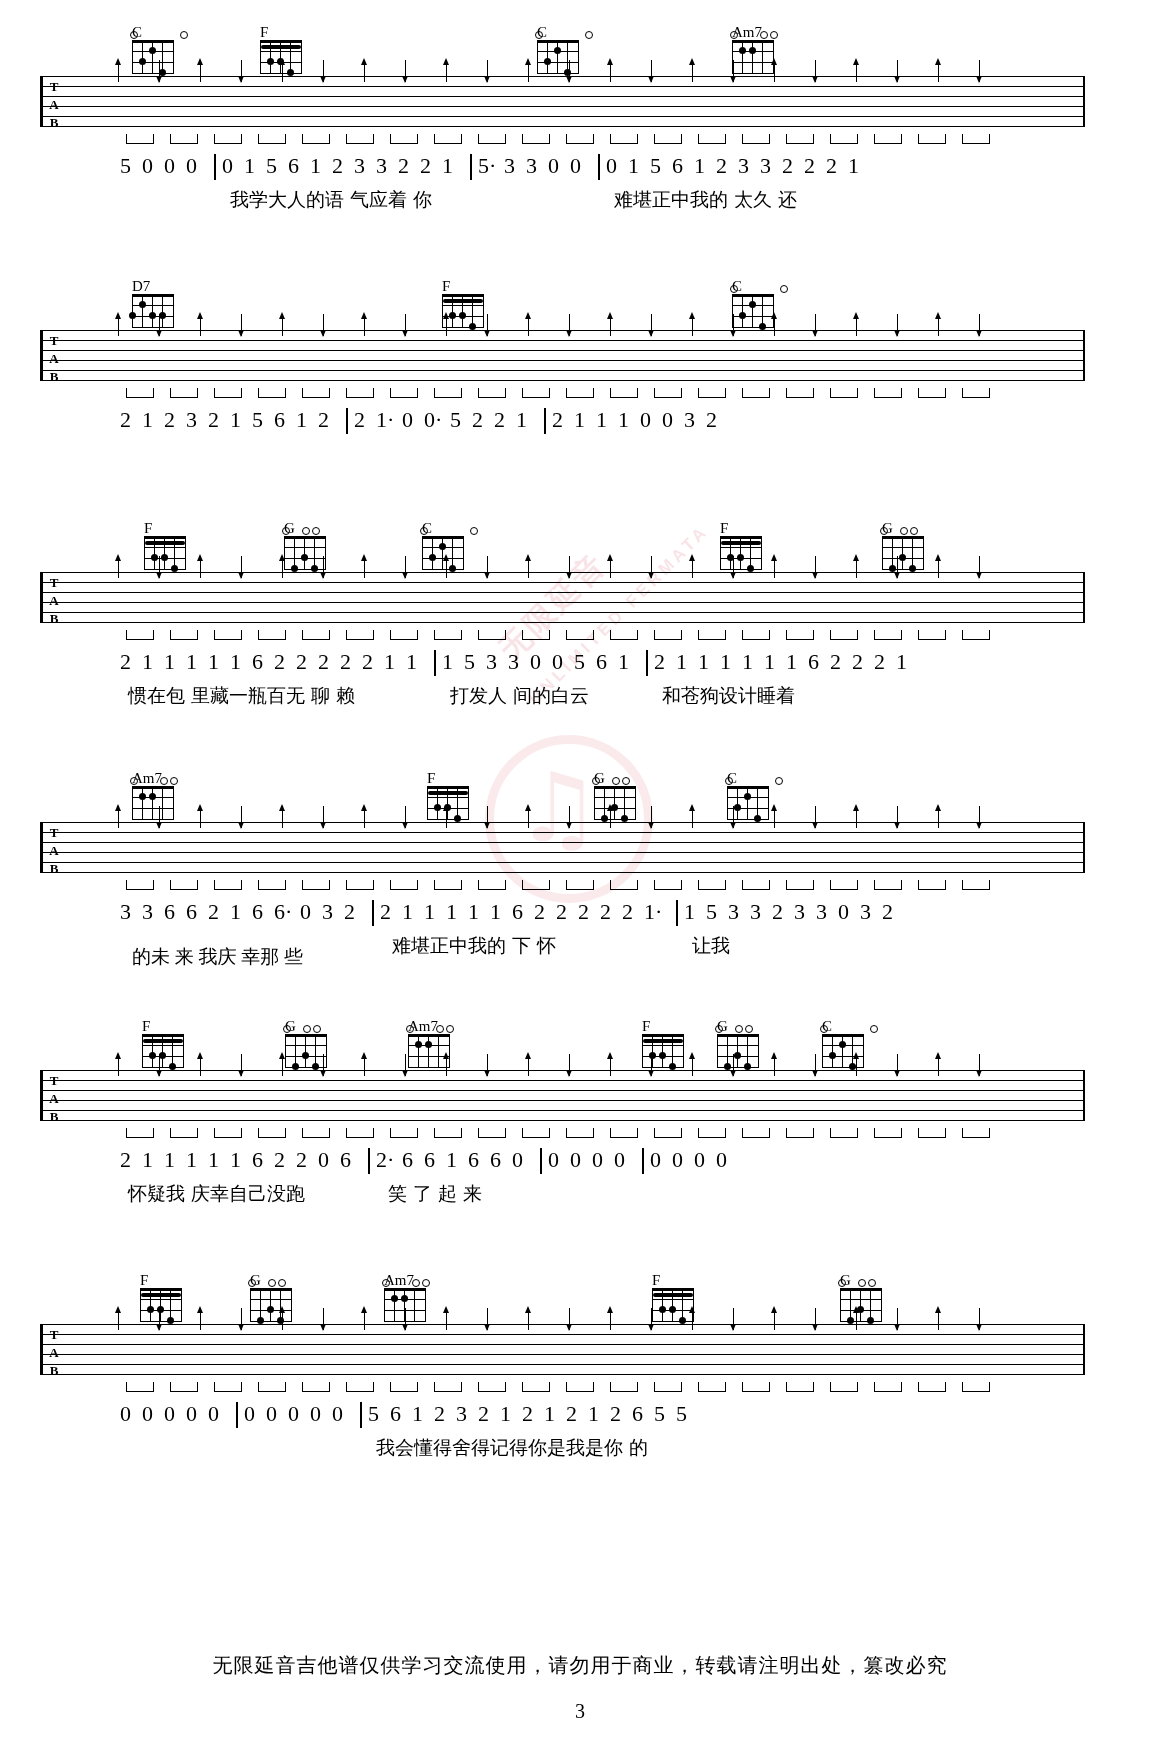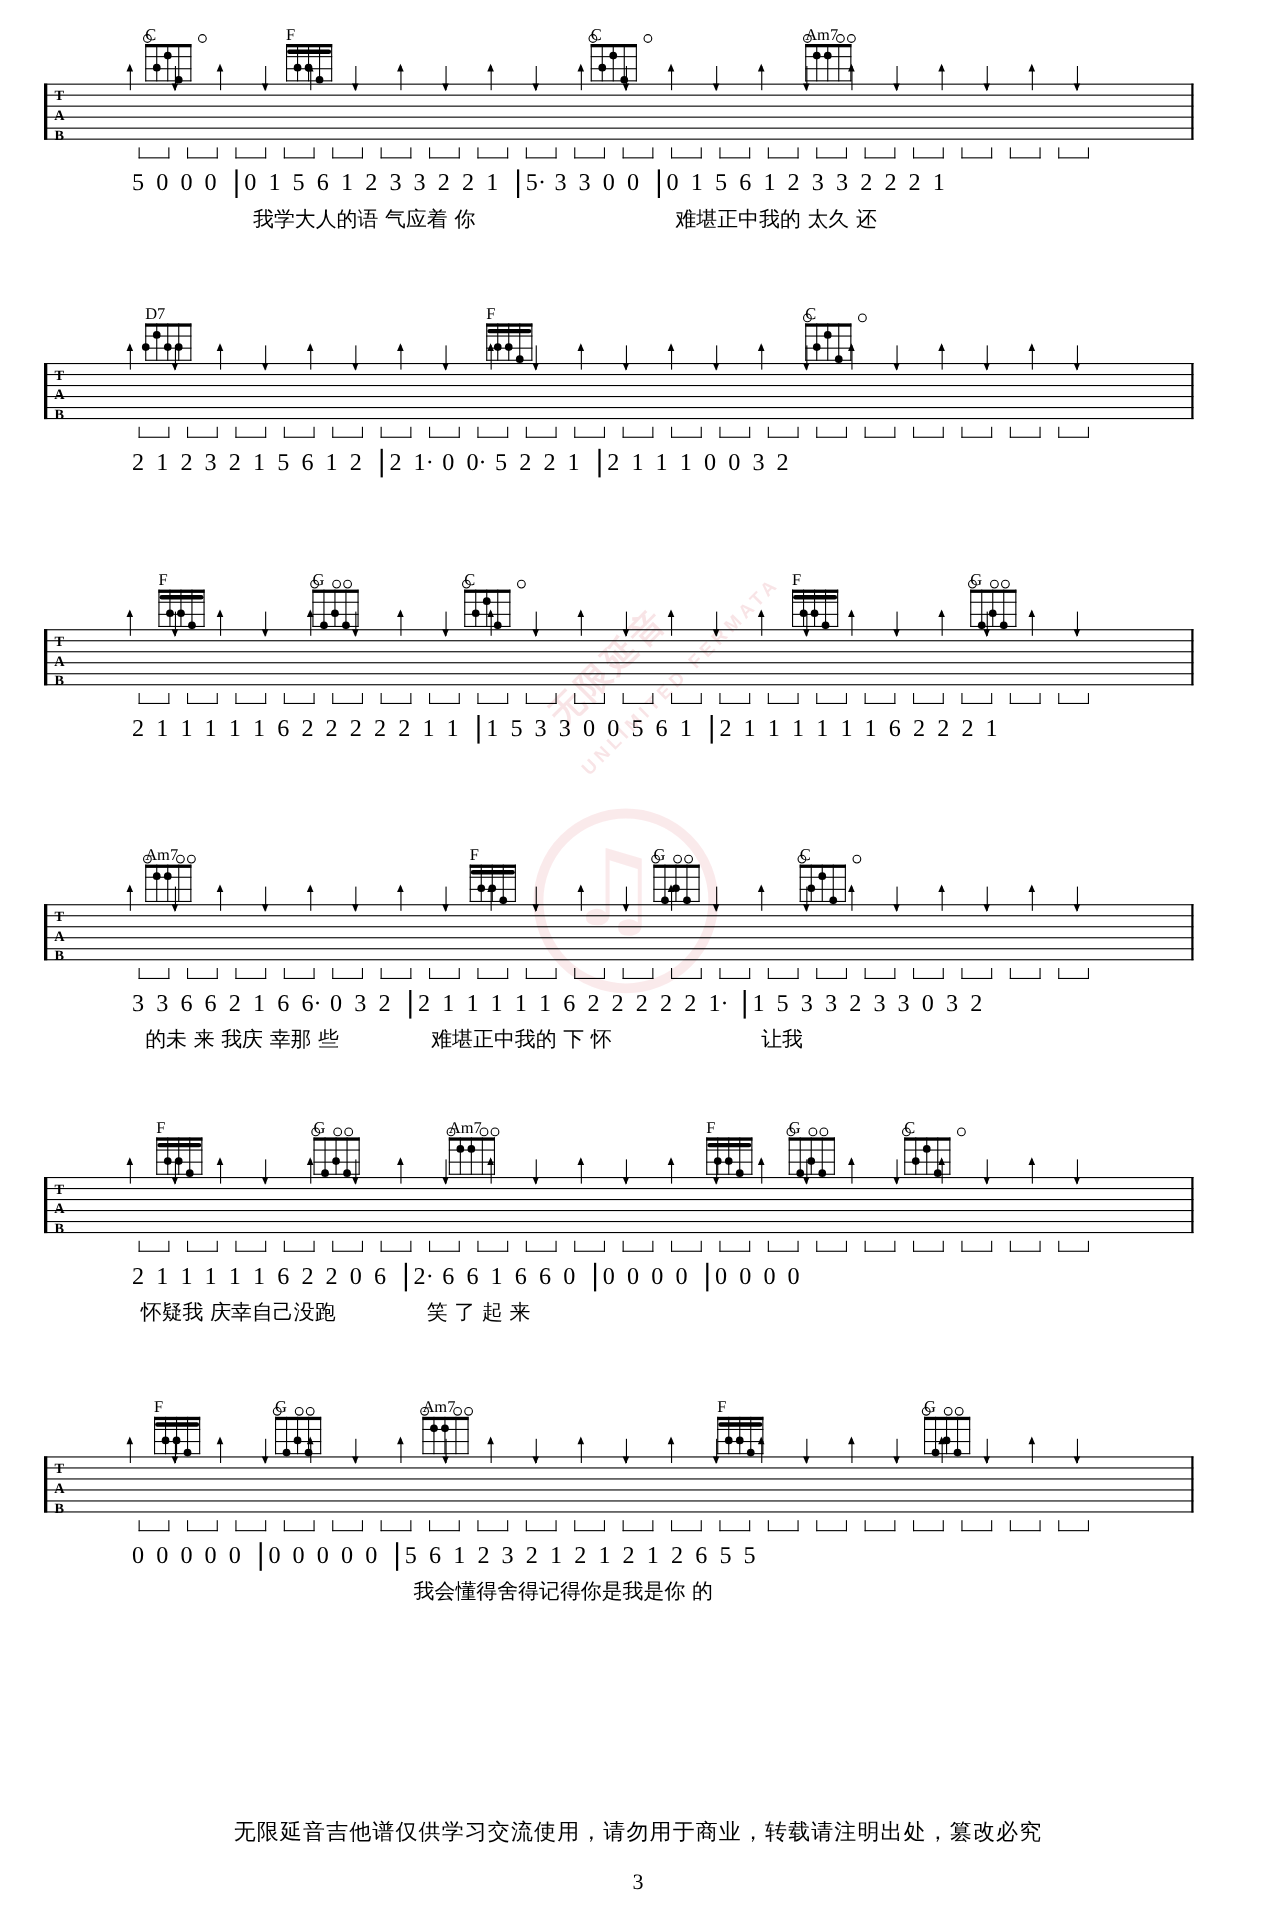--- a/index.html
+++ b/index.html
@@ -679,20 +679,25 @@
         <div class="num" style="left:764px;top:0px;">1</div>
         <div class="num" style="left:786px;top:0px;">1</div>
         <div class="num" style="left:808px;top:0px;">6</div>
         <div class="num" style="left:830px;top:0px;">2</div>
         <div class="num" style="left:852px;top:0px;">2</div>
         <div class="num" style="left:874px;top:0px;">2</div>
         <div class="num" style="left:896px;top:0px;">1</div>
         <div class="bar-num" style="left:434px;top:0px;"></div>
         <div class="bar-num" style="left:646px;top:0px;"></div>
       </div>
+      <div class="lyricrow">
+        <div class="ly" style="left:128px;top:0px;">惯在包 里藏一瓶百无 聊 赖</div>
+        <div class="ly" style="left:450px;top:0px;">           打发人 间的白云</div>
+        <div class="ly" style="left:662px;top:0px;">和苍狗设计睡着</div>
+      </div>
     </div>
     <div class="system" style="top:770px;left:0;width:1160px;">
       <div class="chordrow">
         <div class="chord" style="left:130px;">
           <div class="cname">Am7</div>
           <div class="grid">
             <div class="nut"></div>
             <div class="hline" style="top:11px"></div>
             <div class="hline" style="top:22px"></div>
             <div class="hline" style="top:33px"></div>
@@ -879,21 +884,21 @@
         <div class="num" style="left:772px;top:0px;">2</div>
         <div class="num" style="left:794px;top:0px;">3</div>
         <div class="num" style="left:816px;top:0px;">3</div>
         <div class="num" style="left:838px;top:0px;">0</div>
         <div class="num" style="left:860px;top:0px;">3</div>
         <div class="num" style="left:882px;top:0px;">2</div>
         <div class="bar-num" style="left:372px;top:0px;"></div>
         <div class="bar-num" style="left:676px;top:0px;"></div>
       </div>
       <div class="lyricrow">
-        <div class="ly" style="left:132px;top:0px;">的未 来        我庆 幸那 些</div>
+        <div class="ly" style="left:132px;top:12px;font-family:Liberation Serif, serif;">的未 来        我庆 幸那 些</div>
         <div class="ly" style="left:392px;top:0px;">难堪正中我的 下 怀</div>
         <div class="ly" style="left:692px;top:0px;">                 让我</div>
       </div>
     </div>
     <div class="system" style="top:1018px;left:0;width:1160px;">
       <div class="chordrow">
         <div class="chord" style="left:140px;">
           <div class="cname">F</div>
           <div class="grid">
             <div class="nut"></div>

